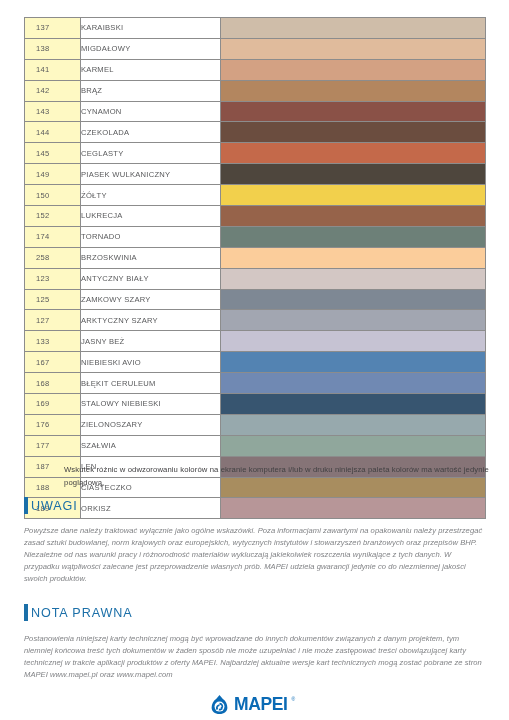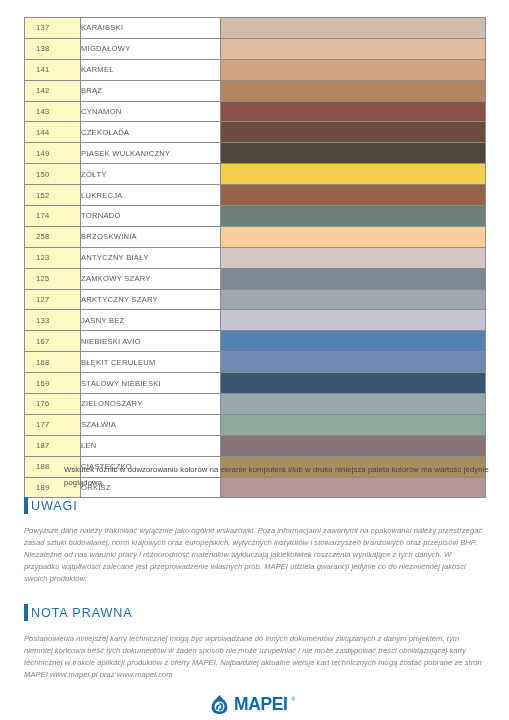--- a/index.html
+++ b/index.html
@@ -152,20 +152,25 @@
           <td class="code-cell">143</td>
           <td class="name-cell">CYNAMON</td>
           <td class="swatch-cell" style="background: rgb(138, 81, 71);"></td>
         </tr>
         <tr>
           <td class="code-cell">144</td>
           <td class="name-cell">CZEKOLADA</td>
           <td class="swatch-cell" style="background: rgb(107, 77, 63);"></td>
         </tr>
         <tr>
+          <td class="code-cell">145</td>
+          <td class="name-cell">CEGLASTY</td>
+          <td class="swatch-cell" style="background: rgb(196, 105, 74);"></td>
+        </tr>
+        <tr>
           <td class="code-cell">149</td>
           <td class="name-cell">PIASEK WULKANICZNY</td>
           <td class="swatch-cell" style="background: rgb(78, 70, 61);"></td>
         </tr>
         <tr>
           <td class="code-cell">150</td>
           <td class="name-cell">ŻÓŁTY</td>
           <td class="swatch-cell" style="background: rgb(242, 208, 76);"></td>
         </tr>
         <tr>

